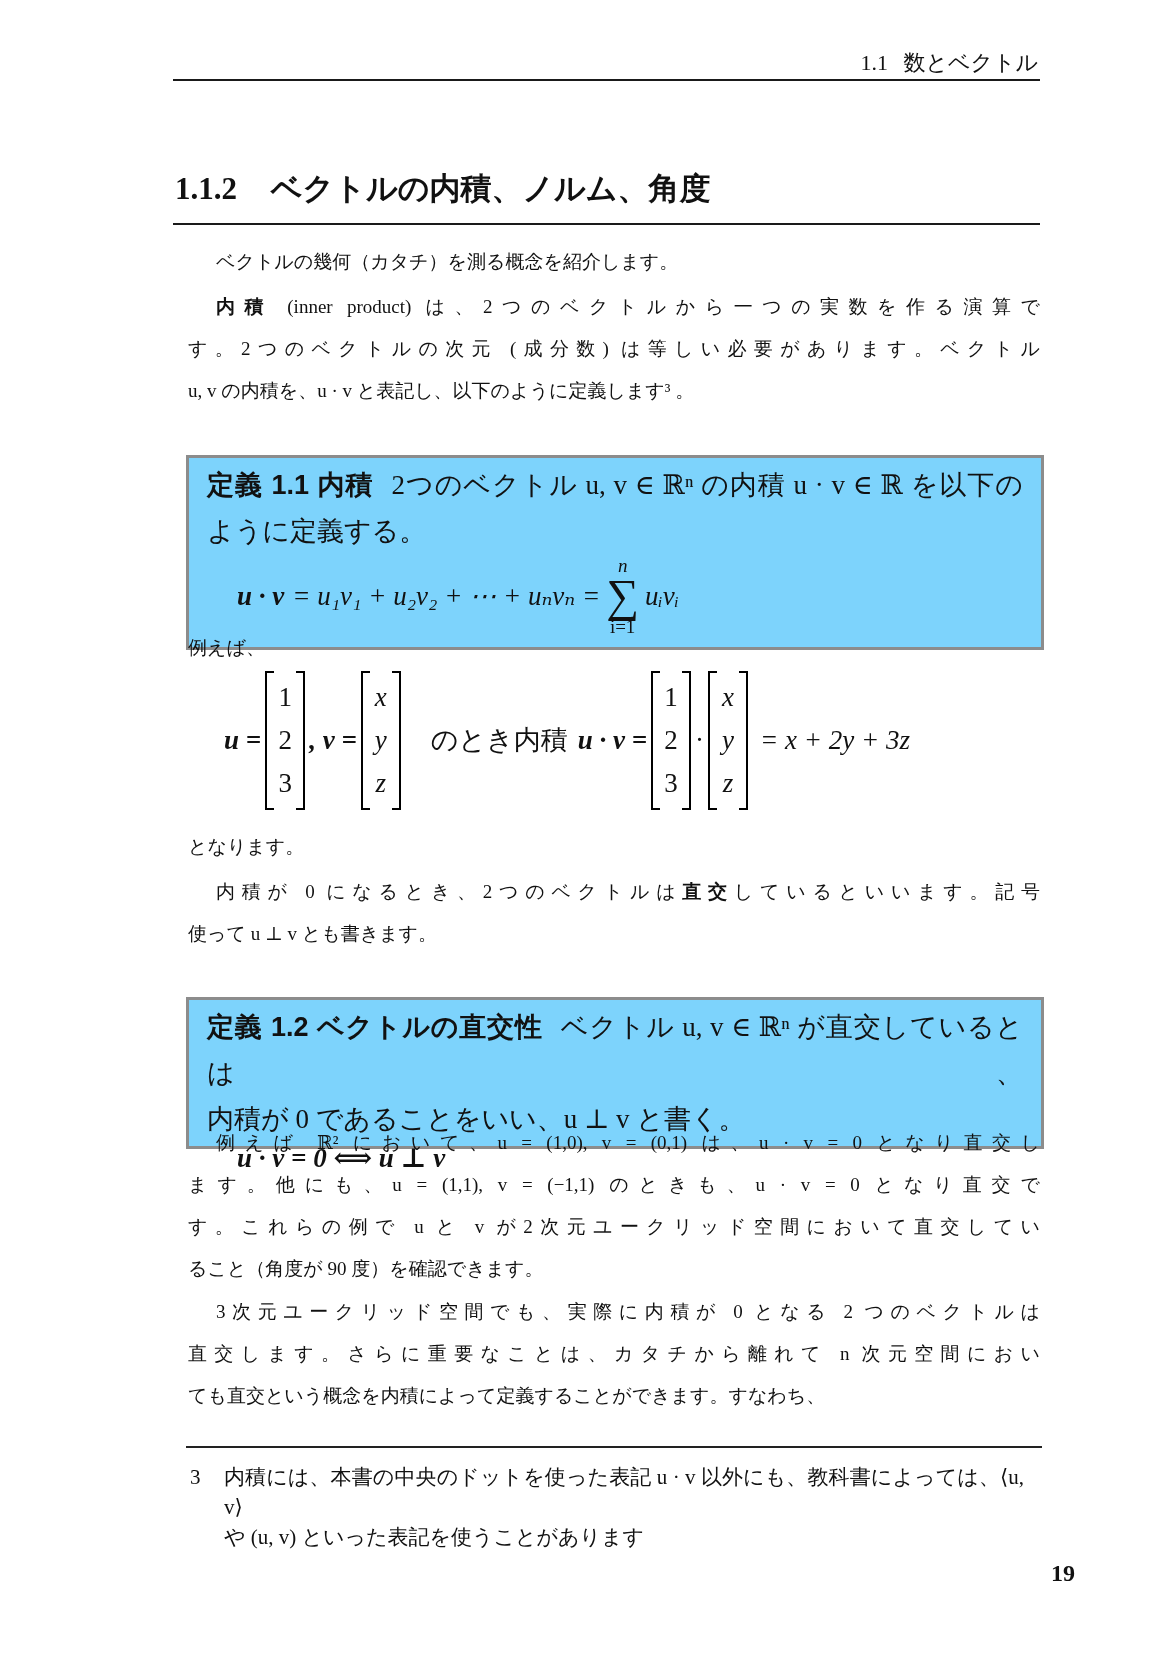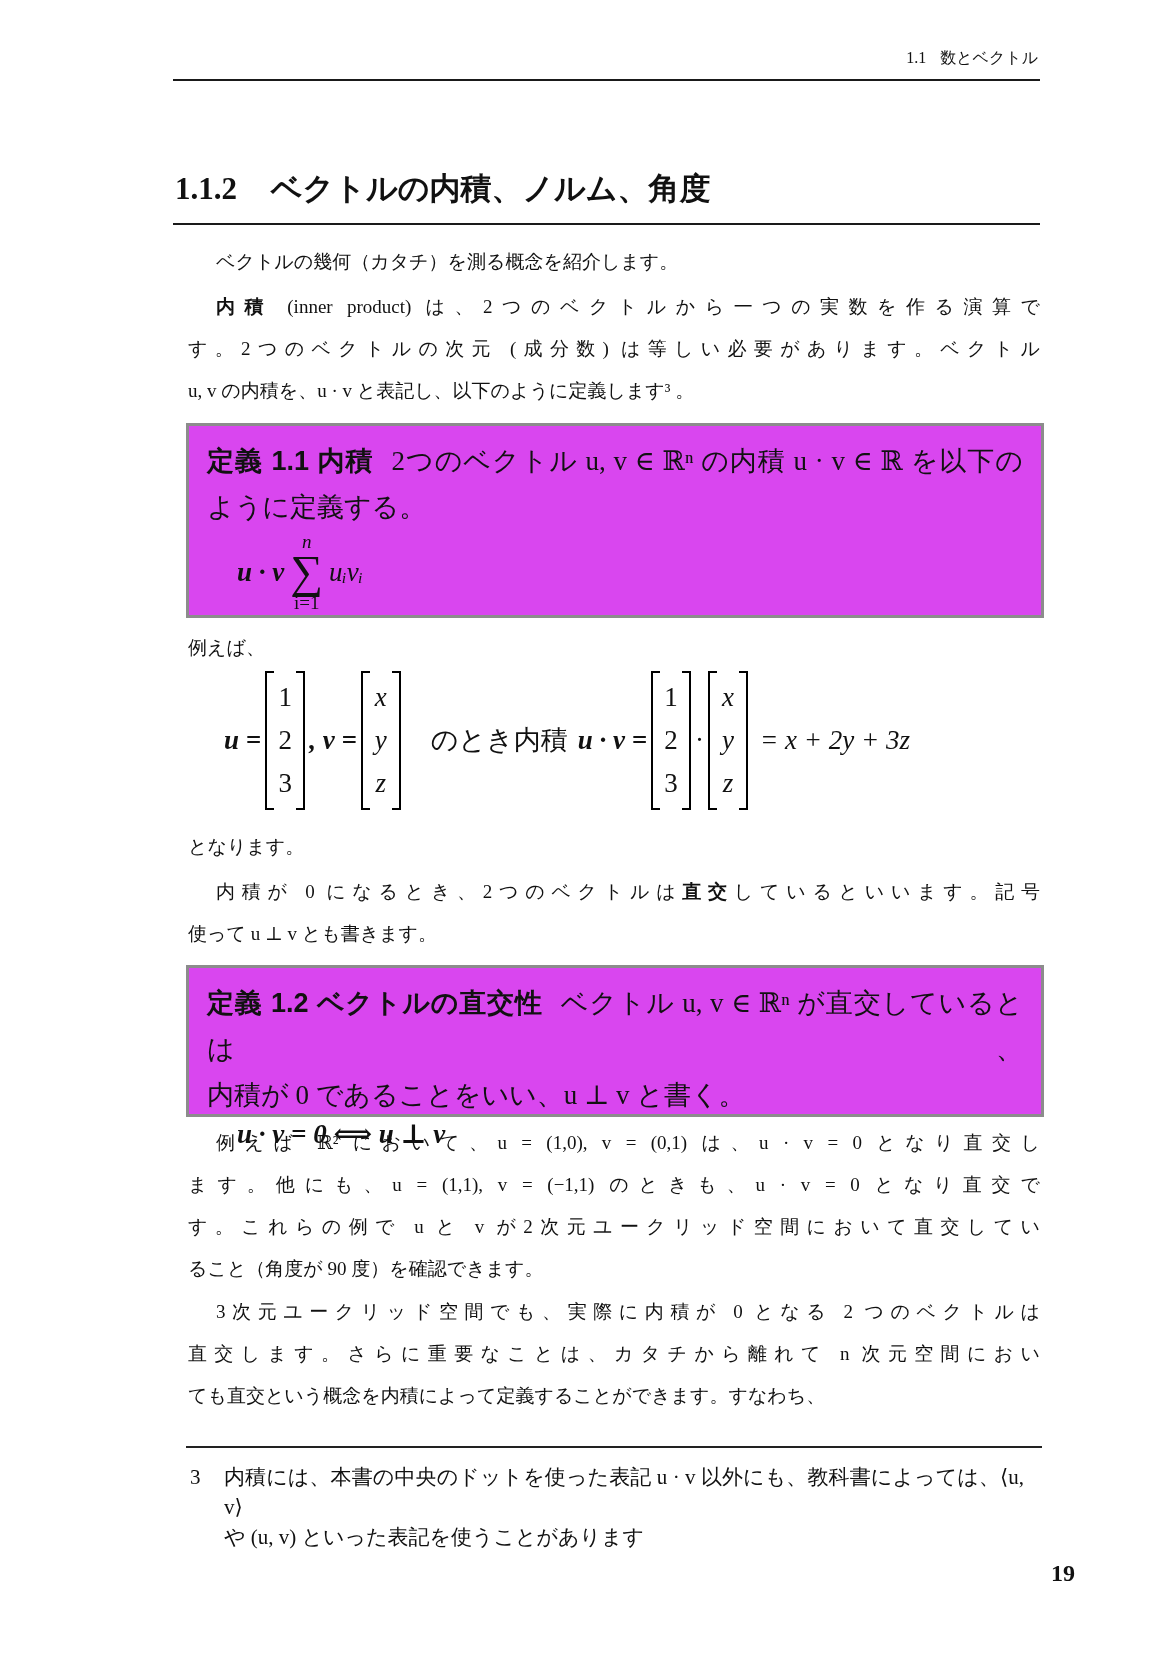--- a/index.html
+++ b/index.html
@@ -11,41 +11,42 @@
   .abs{position:absolute;}
   .bodytext{font-size:19px;line-height:42px;width:852px;}
   .jline{text-align:justify;text-align-last:justify;}
   .lline{text-align:left;text-align-last:left;}
   .indent{padding-left:28px;box-sizing:border-box;}
   .gothic{font-family:"Liberation Sans","DejaVu Sans",sans-serif;font-weight:bold;}
   .math{font-style:italic;}
   .bmath{font-style:italic;font-weight:bold;text-align:right;}
   .rule{background:#1a1a1a;height:2px;}
   .defbox{
-    border:3px solid #8c8c8c;background:#d946ef;box-sizing:border-box;
-    padding:12px 18px;
+    border:3px solid #8c8c8c;background:#7dd3fc;box-sizing:border-box;
+    padding:4px 18px;
+    margin-top:32px;
   }
   .defline{font-size:27px;line-height:46px;}
   .deflabel{margin-right:18px;font-size:27px;}
   .frow{display:flex;align-items:center;font-size:27px;margin-left:30px;}
   .sumstack{display:inline-flex;flex-direction:column;align-items:center;line-height:1;margin:0 6px;}
   .sum-limit{font-size:19px;font-style:italic;line-height:19px;}
   .sigma{font-size:46px;line-height:42px;font-style:normal;}
   .veqrow{display:flex;align-items:center;font-size:27px;}
   .vec{position:relative;display:inline-flex;flex-direction:column;align-items:center;padding:5px 9px;margin:0 4px;}
   .vbl,.vbr{position:absolute;top:0;bottom:0;width:9px;box-sizing:border-box;}
   .vbl{left:0;border-left:2.5px solid #000;border-top:2.5px solid #000;border-bottom:2.5px solid #000;}
   .vbr{right:0;border-right:2.5px solid #000;border-top:2.5px solid #000;border-bottom:2.5px solid #000;}
   .vcell{height:43px;display:flex;align-items:center;justify-content:center;min-width:22px;font-style:italic;}
   .fnline{font-size:21px;line-height:30px;width:800px;}
 </style>
 </head>
 <body>
 
-<div class="abs" style="top:48px;right:127px;font-size:16px;">
+<div class="abs" style="top:48px;right:127px;font-size:22px;">
   <span>1.1</span>
   <span class="gothic" style="margin-left:10px;font-weight:normal;">数とベクトル</span>
 </div>
 <div class="abs rule" style="top:79px;left:173px;width:867px;"></div>
 
 <div class="abs" style="top:168px;left:175px;font-size:31px;font-weight:bold;">
   <span>1.1.2</span>
   <span class="gothic" style="margin-left:26px;text-align:center;">ベクトルの内積、ノルム、角度</span>
 </div>
 <div class="abs rule" style="top:223px;left:173px;width:867px;"></div>
@@ -60,20 +61,21 @@
   <div class="lline">u, v の内積を、u · v と表記し、以下のように定義します³ 。</div>
 </div>
 
 <div class="abs defbox" style="top:423px;left:186px;width:858px;height:195px;">
   <div class="defline jline">
     <span class="gothic deflabel">定義 1.1 内積</span><span>2つのベクトル u, v ∈ ℝⁿ の内積 u · v ∈ ℝ を以下の</span>
   </div>
   <div class="defline lline">ように定義する。</div>
   <div class="frow" style="margin-top:2px;">
     <span class="bmath">u · v</span>
+    <span class="math" style="margin-left:8px;">= u₁v₁ + u₂v₂ + ⋯ + uₙvₙ =</span>
     <span class="sumstack">
       <span class="sum-limit">n</span>
       <span class="sigma">∑</span>
       <span class="sum-limit" style="font-style:normal;">i=1</span>
     </span>
     <span class="math">uᵢvᵢ</span>
   </div>
 </div>
 
 <div class="abs bodytext lline" style="top:627px;left:188px;">例えば、</div>

